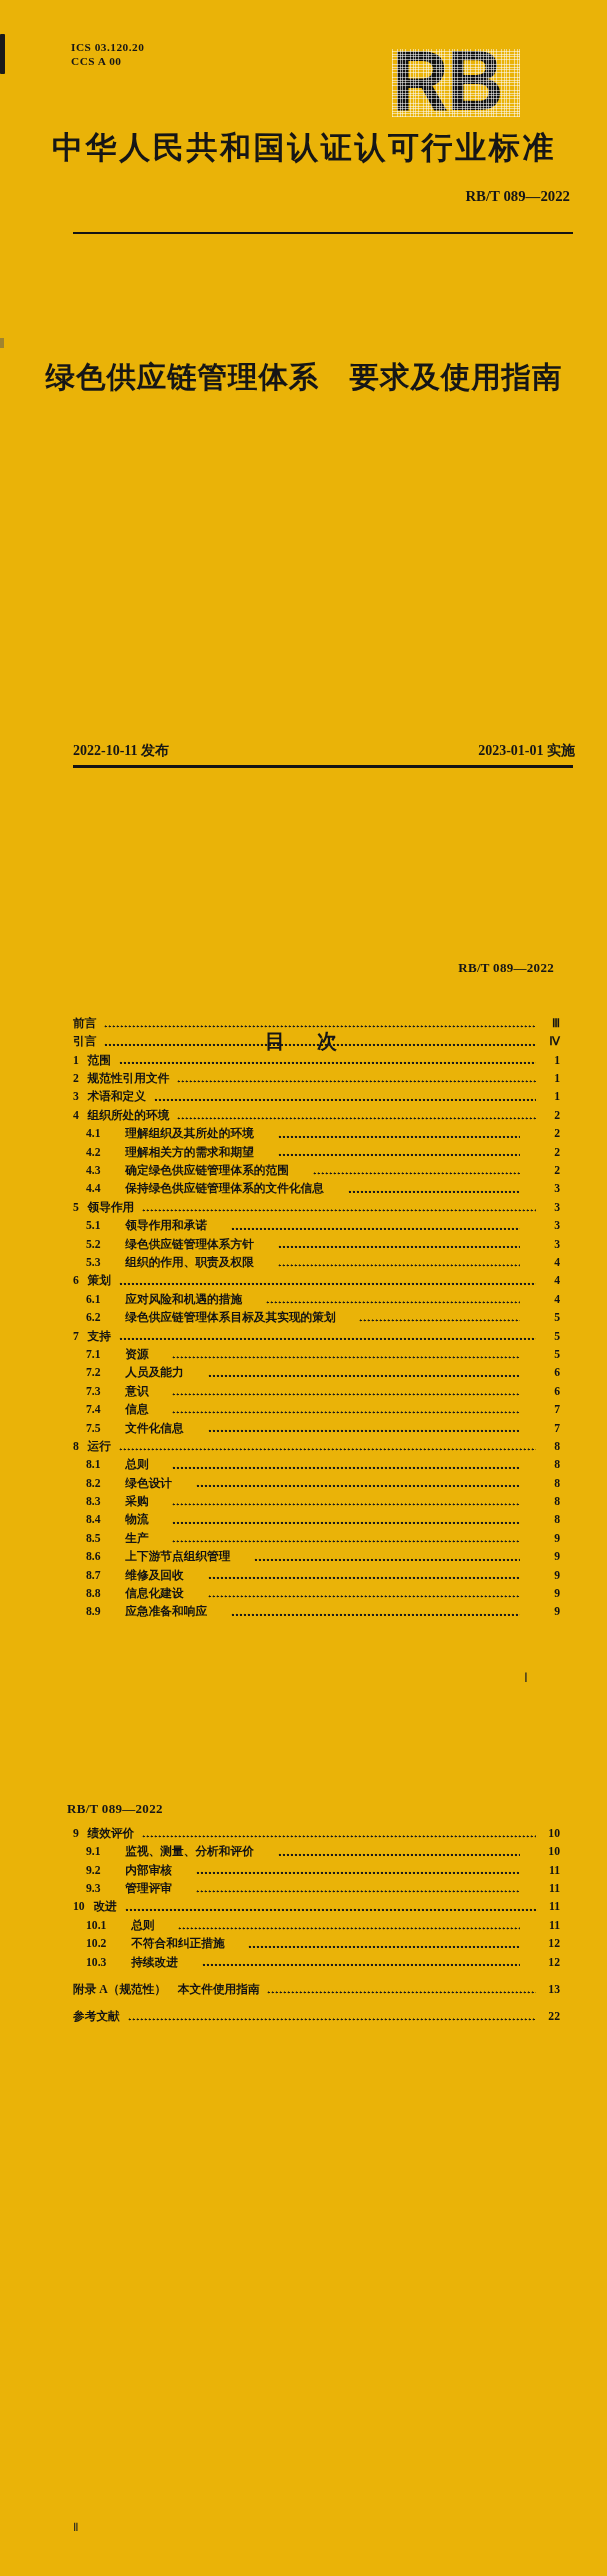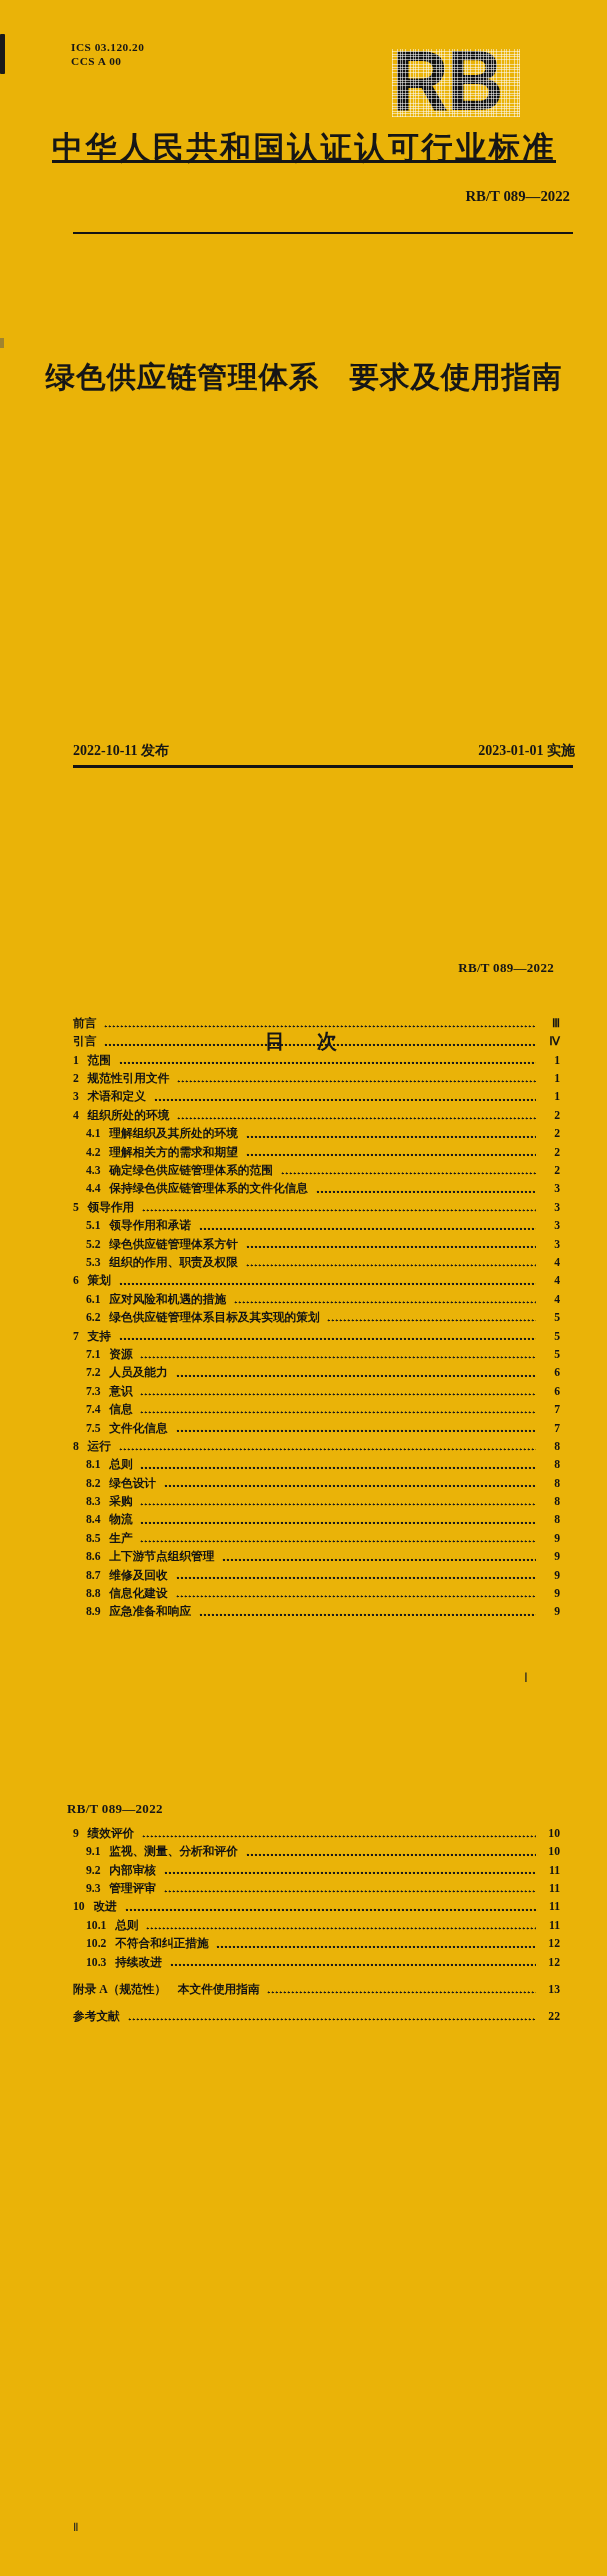--- a/index.html
+++ b/index.html
@@ -17,21 +17,21 @@
   .rb-wrap { left:392px; top:49px; width:128px; height:68px; }
   .rb-text { font-family:"Liberation Sans", sans-serif; font-weight:700; font-size:85px;
              line-height:64px; color:#111; letter-spacing:-1.7px;
              transform:scaleX(.92); transform-origin:left top; white-space:nowrap; }
   .rb-wrap::after { content:""; position:absolute; inset:0;
     background:
       repeating-linear-gradient(0deg, rgba(252,252,250,.55) 0 0.9px, rgba(0,0,0,0) 0.9px 2.6px),
       repeating-linear-gradient(90deg, rgba(252,252,250,.55) 0 0.9px, rgba(0,0,0,0) 0.9px 2.6px); }
 
   .std-cat { left:0; top:130px; width:100%; text-align:center;
-             font:700 31px/36px "Liberation Sans", sans-serif; letter-spacing:2.6px; white-space:nowrap;text-decoration:underline; }
+             font:700 31px/36px "Liberation Sans", sans-serif; letter-spacing:2.6px; white-space:nowrap; }
   .std-num-cover { top:188px; right:38px; font:700 14.8px "Liberation Serif", serif; }
   .hrule { left:73px; width:500px; background:#141414; }
   .rule1 { top:232px; height:1.7px; }
   .rule2 { top:765px; height:2.6px; }
 
   .doc-title { left:0; top:358px; width:100%; text-align:center;
                font:700 29.5px/38px "Liberation Sans", sans-serif; letter-spacing:0.9px; white-space:nowrap; }
   .doc-sub { left:0; top:432px; width:100%; text-align:center;
              font:700 14.3px "Liberation Serif", serif; }
 
@@ -50,21 +50,21 @@
 
   .toc-title { left:0; top:1028px; width:100%; text-align:center;
                font:700 20px "Liberation Sans", sans-serif; letter-spacing:6px; }
 
   .toc-list { left:73px; width:487px; }
   #toc-list-1 { top:1015px; }
   #toc-list-2 { top:1825px; }
   .toc-row { display:flex; align-items:flex-end; height:18.4px; padding-bottom:1.7px;
              box-sizing:border-box; font:700 11.7px/14.8px "Liberation Serif", serif;
              color:#131313; white-space:nowrap; }
-  .toc-row.lvl1 { padding-left:13px; }
+  .toc-row.lvl1 { padding-left:13px;gap:16px; }
   .toc-row.gap { margin-top:8.7px; }
   .toc-num { margin-right:8.7px; }
   .toc-num:empty { display:none; }
   .toc-dots { flex:1 1 auto; height:3.5px; margin:0 5.2px 3.5px 7.8px;
               background-image:radial-gradient(circle at 1.7px 1.7px, #1b1b1b 1px, rgba(0,0,0,0) 1.3px);
               background-size:4px 3.5px; background-repeat:repeat-x; }
   .toc-page { min-width:19px; text-align:right; }
 
   .folio { font:400 13px "Liberation Serif", serif; color:#222; }
   .folio-1 { top:1670px; left:524px; }

